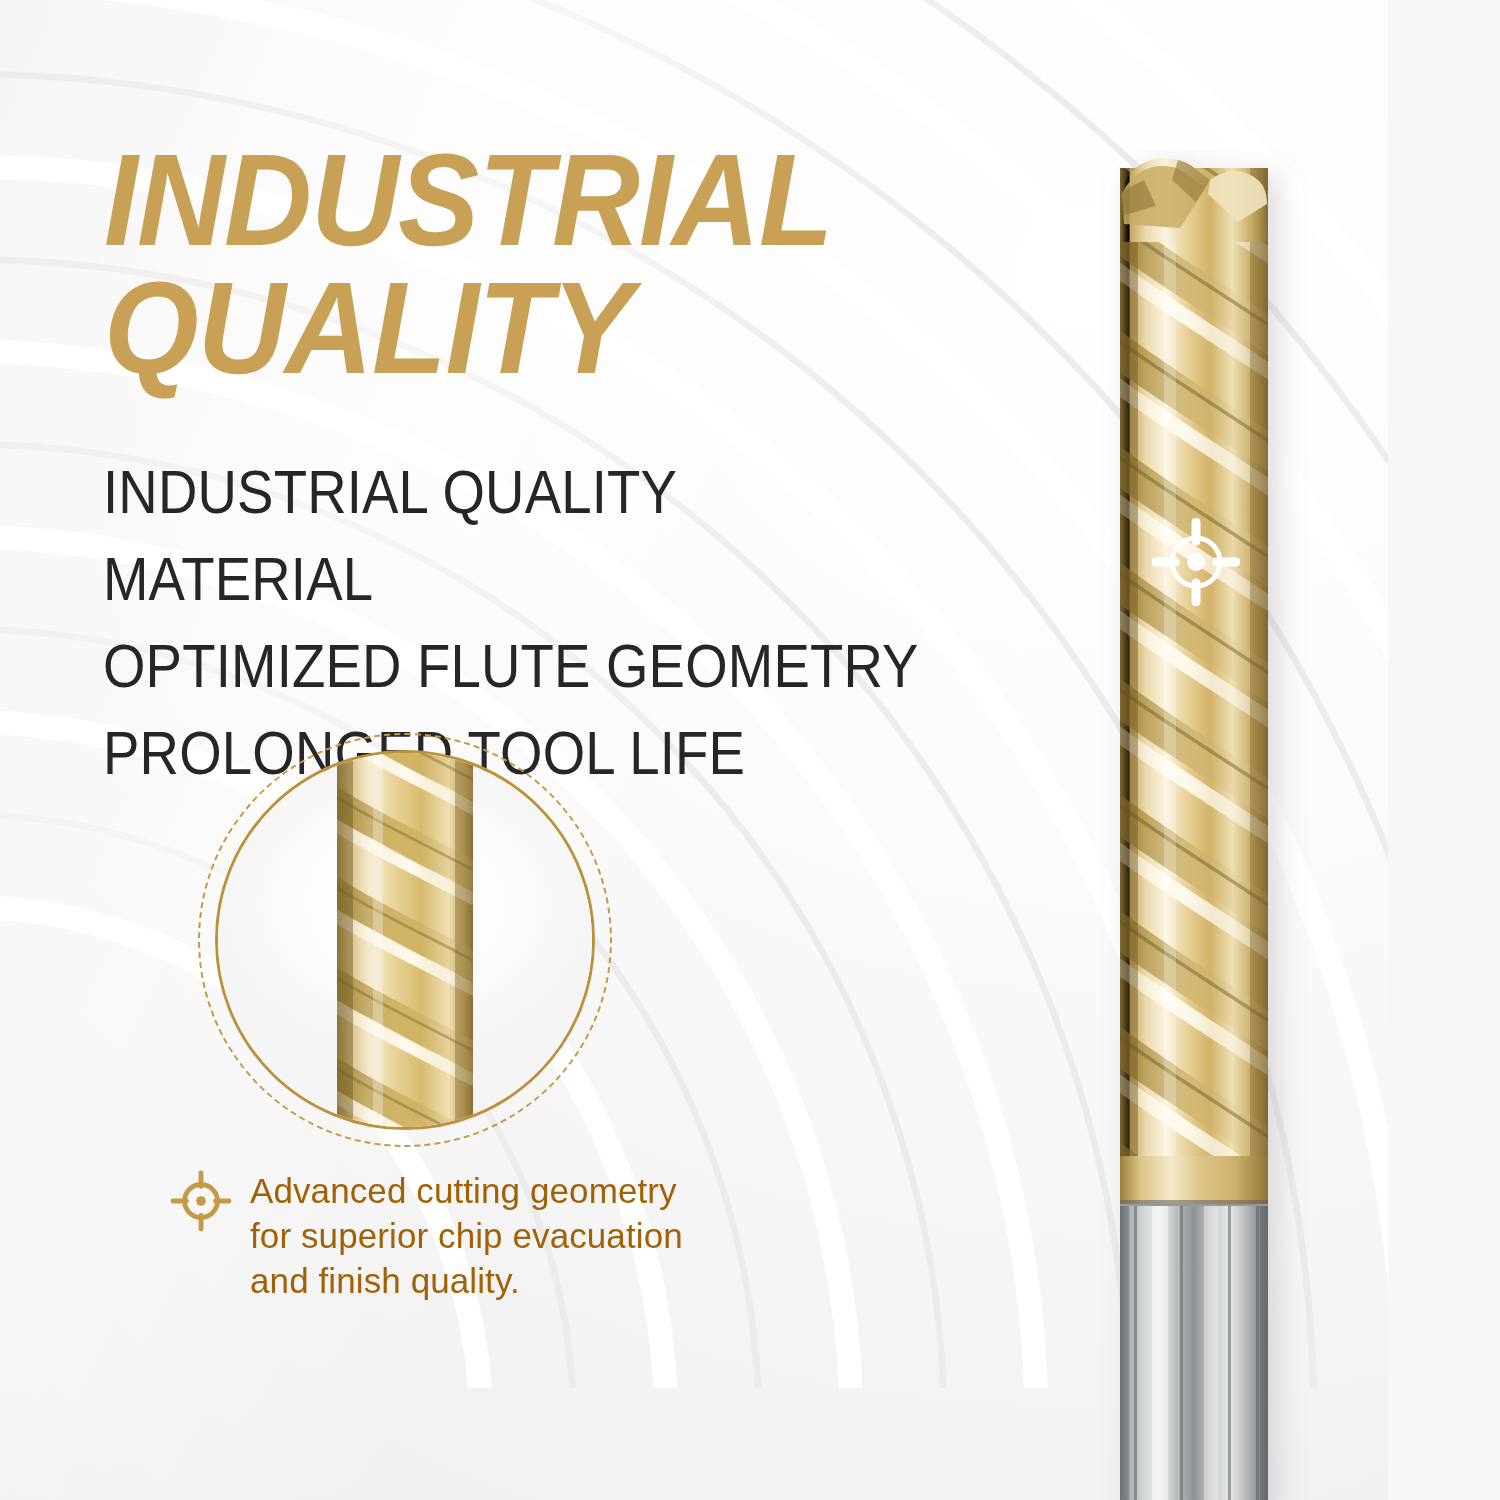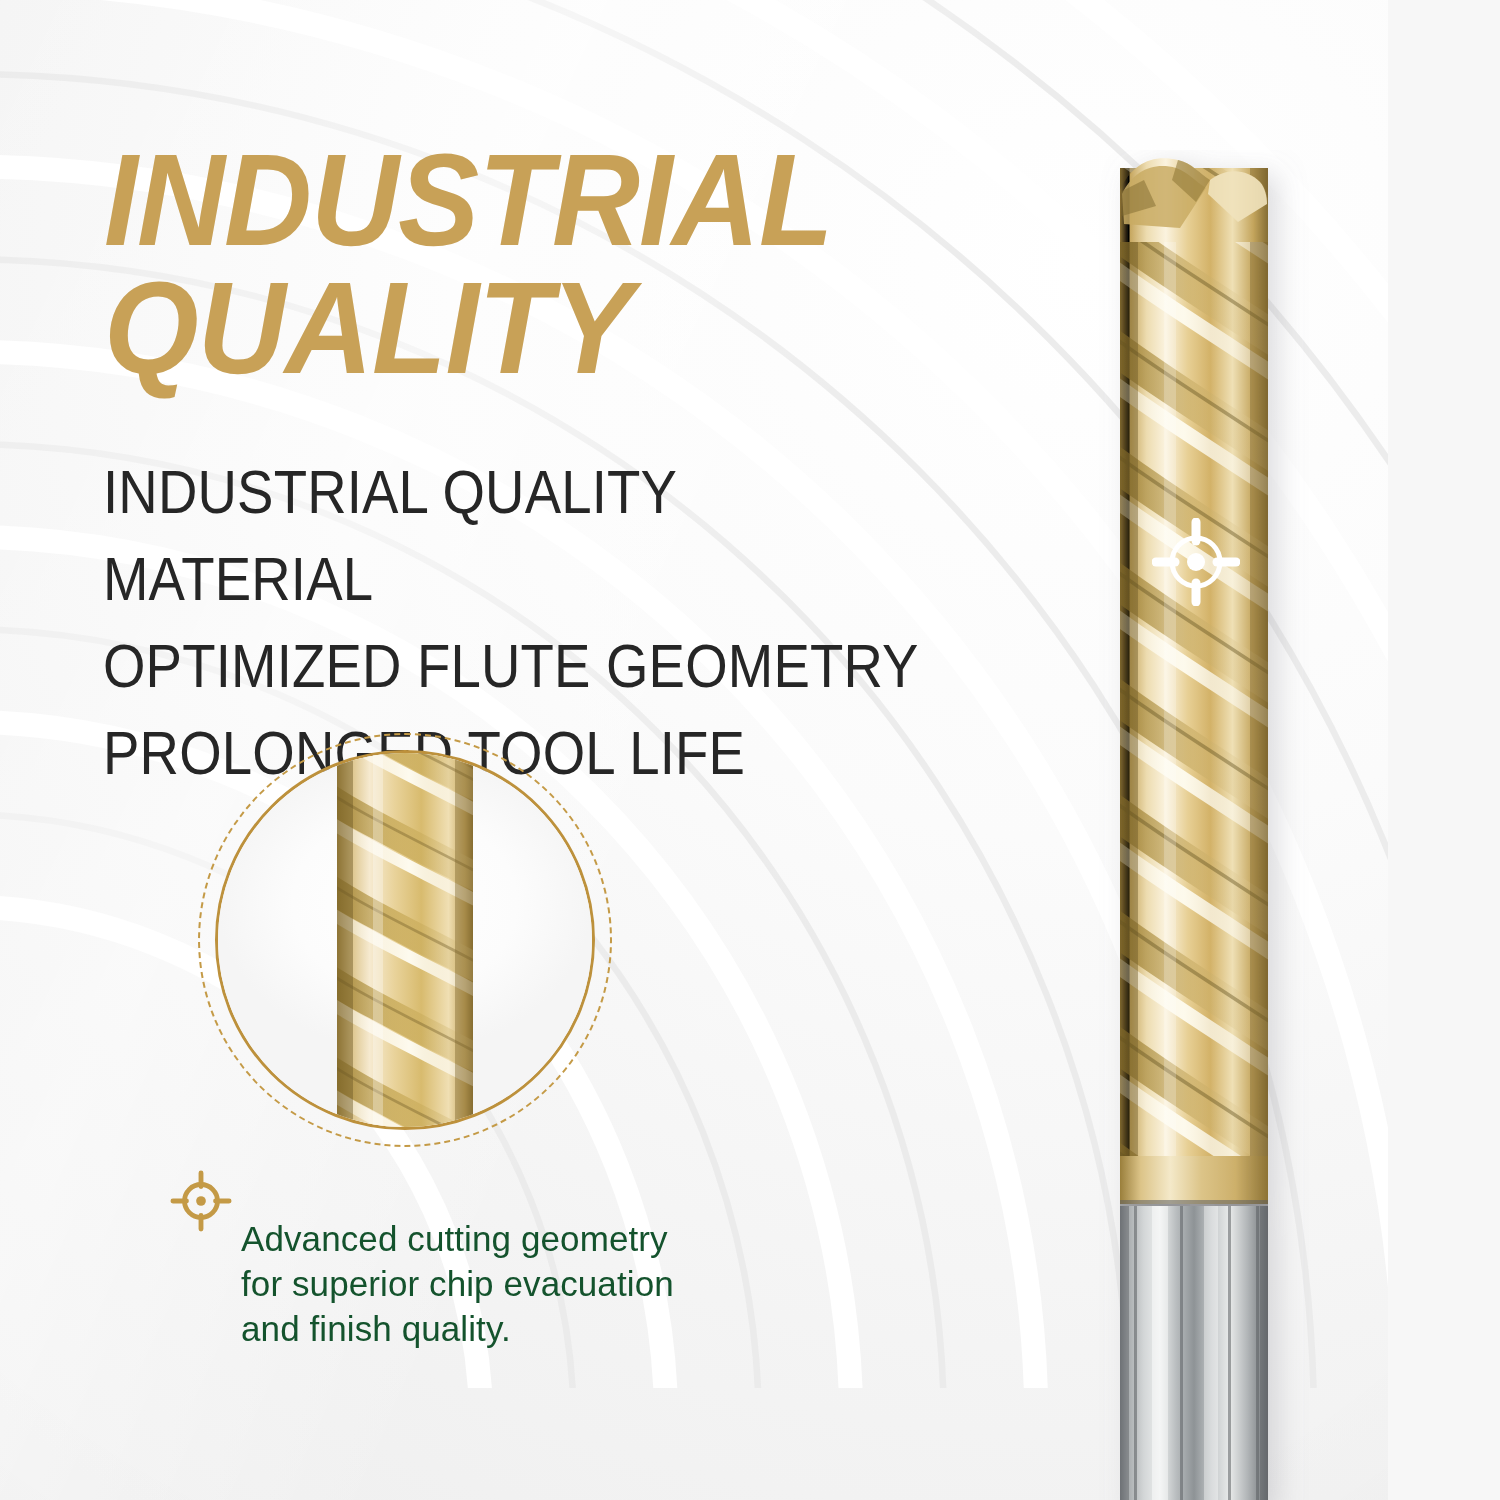--- a/index.html
+++ b/index.html
@@ -52,23 +52,23 @@
   .inset-clip{position:absolute;left:20px;top:20px;right:20px;bottom:20px;
     border-radius:50%;overflow:hidden;}
   .inset-bg{position:absolute;inset:0;background:
     radial-gradient(closest-side at 50% 40%, #ffffff 0%, #fcfcfc 60%, #f5f5f5 100%);}
 
   
   .zoom-col{position:absolute;left:50%;top:-8%;width:152px;height:116%;
     transform:translateX(-50%);}
 
   
-  .caption{position:absolute;left:241px;top:1168px;width:470px;
-    color:#14532d;font-size:35px;line-height:45px;font-weight:400;
-    white-space:pre-line;letter-spacing:.1px;margin-top:48px;}
+  .caption{position:absolute;left:250px;top:1168px;width:470px;
+    color:#a16207;font-size:35px;line-height:45px;font-weight:400;
+    white-space:pre-line;letter-spacing:.1px;}
   .caption-icon{position:absolute;left:170px;top:1170px;width:62px;height:62px;}
 
   
   .tool{position:absolute;left:1060px;top:150px;width:300px;height:1360px;}
   .marker{position:absolute;left:1152px;top:518px;width:88px;height:88px;}
 
   .nosel{user-select:none;-webkit-user-select:none;}
 </style>
 </head>
 <body>

